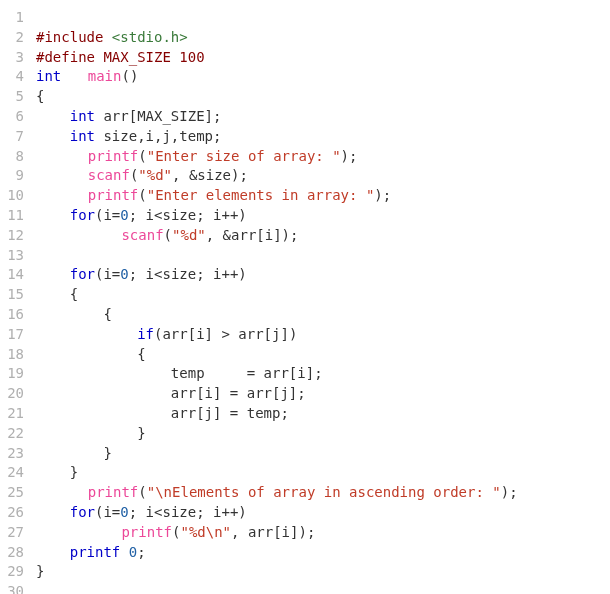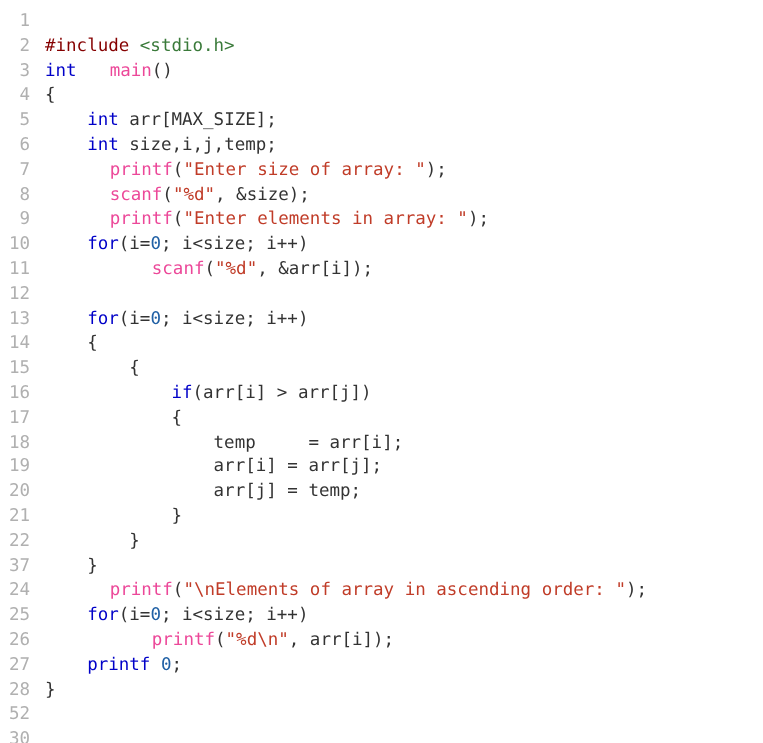--- a/index.html
+++ b/index.html
@@ -73,35 +73,38 @@
       <div class="gutter-line">13</div>
       <div class="gutter-line">14</div>
       <div class="gutter-line">15</div>
       <div class="gutter-line">16</div>
       <div class="gutter-line">17</div>
       <div class="gutter-line">18</div>
       <div class="gutter-line">19</div>
       <div class="gutter-line">20</div>
       <div class="gutter-line">21</div>
       <div class="gutter-line">22</div>
-      <div class="gutter-line">37</div>
+      <div class="gutter-line">23</div>
       <div class="gutter-line">24</div>
       <div class="gutter-line">25</div>
       <div class="gutter-line">26</div>
       <div class="gutter-line">27</div>
       <div class="gutter-line">28</div>
-      <div class="gutter-line">52</div>
+      <div class="gutter-line">29</div>
       <div class="gutter-line">30</div>
     </div>
   <div class="code-lines" id="code-lines">
       <div class="line">
         <span class="code-content"></span>
       </div>
       <div class="line">
         <span class="code-content"><span class="tok-preproc">#include </span><span class="tok-include">&lt;stdio.h&gt;</span></span>
+      </div>
+      <div class="line">
+        <span class="code-content"><span class="tok-preproc">#define MAX_SIZE 100</span></span>
       </div>
       <div class="line">
         <span class="code-content"><span class="tok-type">int</span><span class="tok-plain"> </span><span class="tok-func">main</span><span class="tok-plain">()</span></span>
       </div>
       <div class="line">
         <span class="code-content"><span class="tok-plain">{</span></span>
       </div>
       <div class="line">
         <span class="code-content"><span class="tok-plain">    </span><span class="tok-type">int</span><span class="tok-plain"> arr[MAX_SIZE];</span></span>
       </div>

